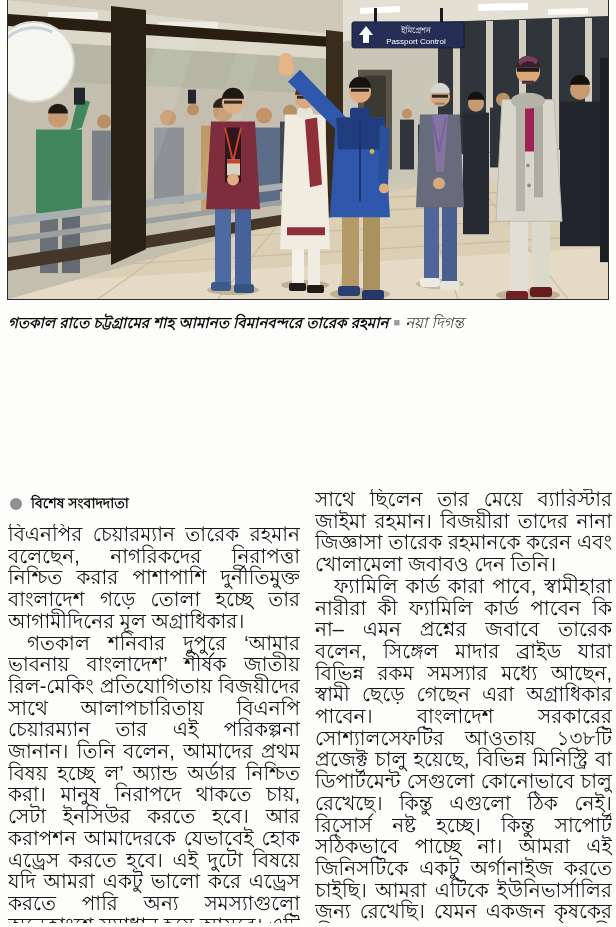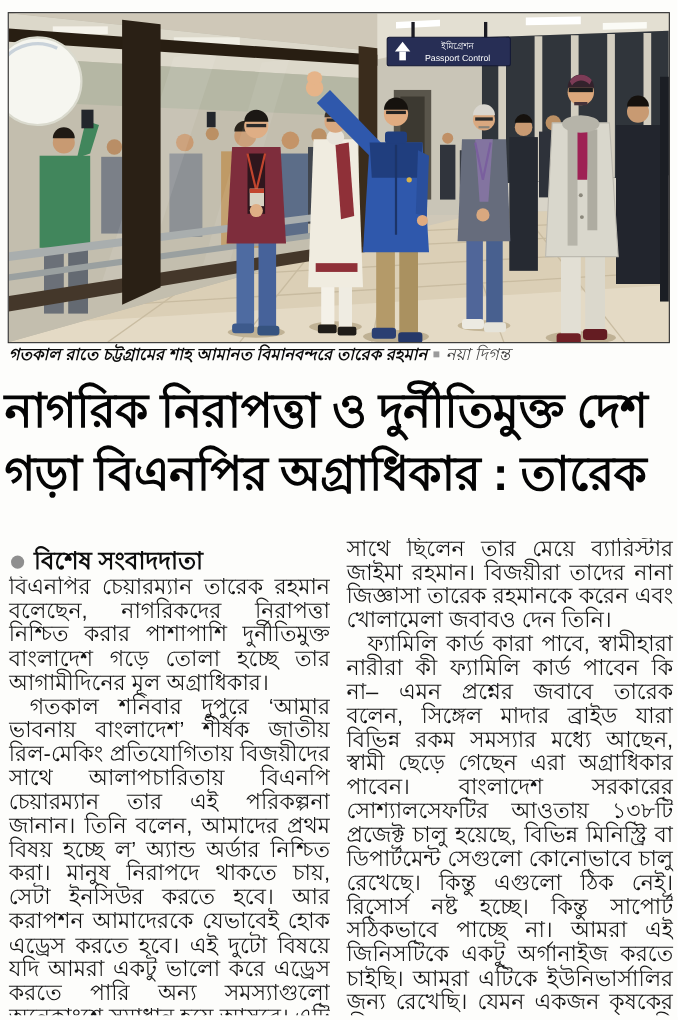--- a/index.html
+++ b/index.html
@@ -1,36 +1,36 @@
 <!DOCTYPE html>
 <html lang="bn"><head>
 <meta charset="utf-8">
 <style>
   html,body{margin:0;padding:0;background:#ffffff;}
   .page{
     position:relative;width:616px;height:927px;background:#fdfdfb;
     overflow:hidden;font-family:"Liberation Sans",sans-serif;color:#141414;
   }
   
-  .photo{position:absolute;left:8px;top:12px;width:600px;height:299px;
+  .photo{position:absolute;left:8px;top:0;width:600px;height:299px;
          outline:1px solid #2b2b2b;background:#cfc8b8;}
   .photo svg{display:block;width:100%;height:100%;}
   
   .caption{position:absolute;left:8px;top:312px;width:602px;font-size:15px;line-height:20px;font-style:italic;}
   .caption .cap-text{font-weight:bold;color:#0a0a0a;}
   .caption .cap-sep{color:#9a9a9a;font-size:11px;margin:0 5px;vertical-align:2px;}
   .caption .cap-credit{color:#3d3d3d;}
   
   .headline{position:absolute;left:4px;top:346px;width:610px;margin:0;
             font-size:43px;line-height:57px;font-weight:bold;color:#040404;letter-spacing:-.5px;}
   .headline span{display:block;white-space:nowrap;}
   
   .byline{position:absolute;left:10px;top:492px;display:flex;align-items:center;gap:9px;}
   .byline .dot{width:12px;height:12px;border-radius:50%;background:#8f8f8f;flex:0 0 auto;}
-  .byline .byline-label{font-weight:bold;font-size:22px;color:#0d0d0d;}
+  .byline .byline-label{font-weight:bold;font-size:14px;color:#0d0d0d;}
   
   .col{position:absolute;font-size:20px;line-height:21.7px;text-align:justify;color:#161616;}
   .col-left{left:8px;top:524px;width:292px;height:399px;overflow:hidden;}
   .col-right{left:315px;top:489px;width:297px;height:434px;overflow:hidden;}
   .col p{margin:0;}
   .col p.indent{text-indent:19px;}
 </style>
 </head>
 <body>
 
@@ -260,24 +260,20 @@
         <rect x="509" y="68" width="22" height="4" fill="#1c1c1c"></rect>
         <rect x="514" y="81" width="12" height="3" fill="#44323a"></rect>
       </g>
     </svg>
   </div>
 
   <div class="caption">
     <span class="cap-text">গতকাল রাতে চট্টগ্রামের শাহ আমানত বিমানবন্দরে তারেক রহমান</span><span class="cap-sep">■</span><span class="cap-credit">নয়া দিগন্ত</span>
   </div>
 
-  <h1 class="headline">
-    <span>নাগরিক নিরাপত্তা ও দুর্নীতিমুক্ত দেশ</span>
-    <span>গড়া বিএনপির অগ্রাধিকার : তারেক</span>
-  </h1>
 
   <div class="byline">
     <span class="dot"></span>
     <span class="byline-label">বিশেষ সংবাদদাতা</span>
   </div>
 
   <div class="col col-left">
     <p>বিএনপির চেয়ারম্যান তারেক রহমান বলেছেন, নাগরিকদের নিরাপত্তা নিশ্চিত করার পাশাপাশি দুর্নীতিমুক্ত বাংলাদেশ গড়ে তোলা হচ্ছে তার আগামীদিনের মূল অগ্রাধিকার।</p>
     <p class="indent">গতকাল শনিবার দুপুরে ‘আমার ভাবনায় বাংলাদেশ’ শীর্ষক জাতীয় রিল-মেকিং প্রতিযোগিতায় বিজয়ীদের সাথে আলাপচারিতায় বিএনপি চেয়ারম্যান তার এই পরিকল্পনা জানান। তিনি বলেন, আমাদের প্রথম বিষয় হচ্ছে ল’ অ্যান্ড অর্ডার নিশ্চিত করা। মানুষ নিরাপদে থাকতে চায়, সেটা ইনসিউর করতে হবে। আর করাপশন আমাদেরকে যেভাবেই হোক এড্রেস করতে হবে। এই দুটো বিষয়ে যদি আমরা একটু ভালো করে এড্রেস করতে পারি অন্য সমস্যাগুলো অনেকাংশে সমাধান হয়ে আসবে। এটি হচ্ছে আমার প্ল্যান।</p>
     <p class="indent">গুলশানে বিচারপতি সাহাবুদ্দিন আহমেদ পার্কের উন্মুক্ত স্থানে এই সাক্ষাতের আয়োজনটি করা হয়। জাতীয় রিল-মেকিংয়ের ১০ জন বিজয়ীদের সাথে কথা বলেন তারেক রহমান।</p>

